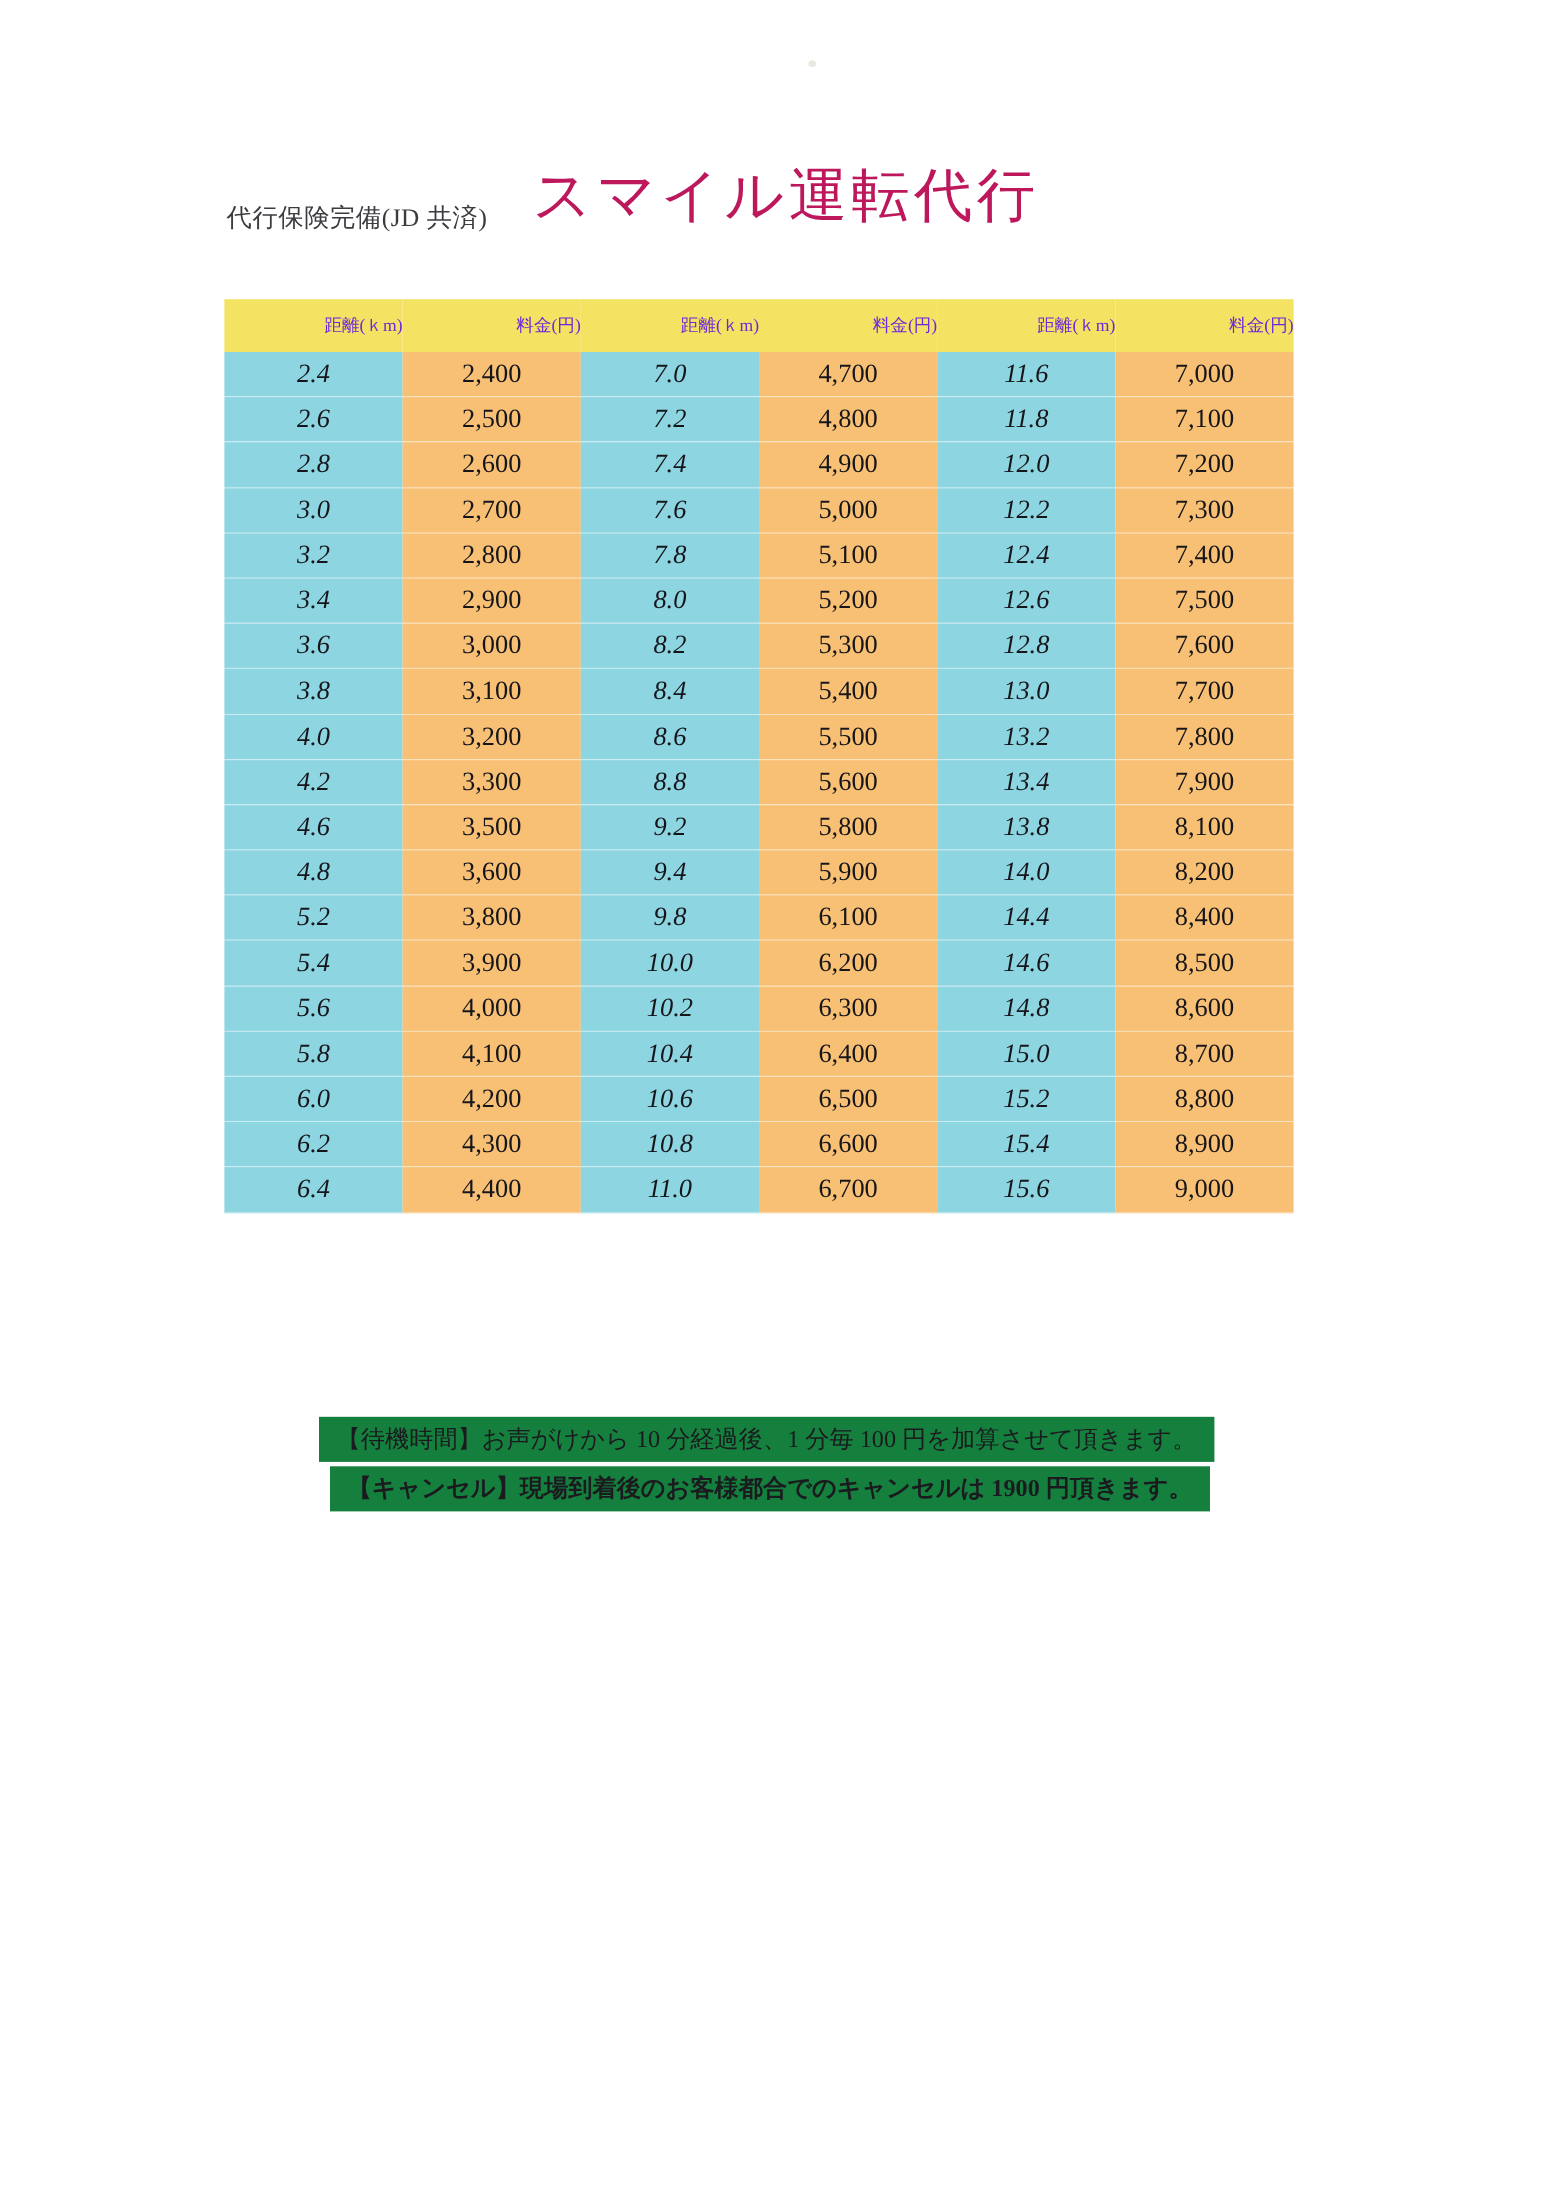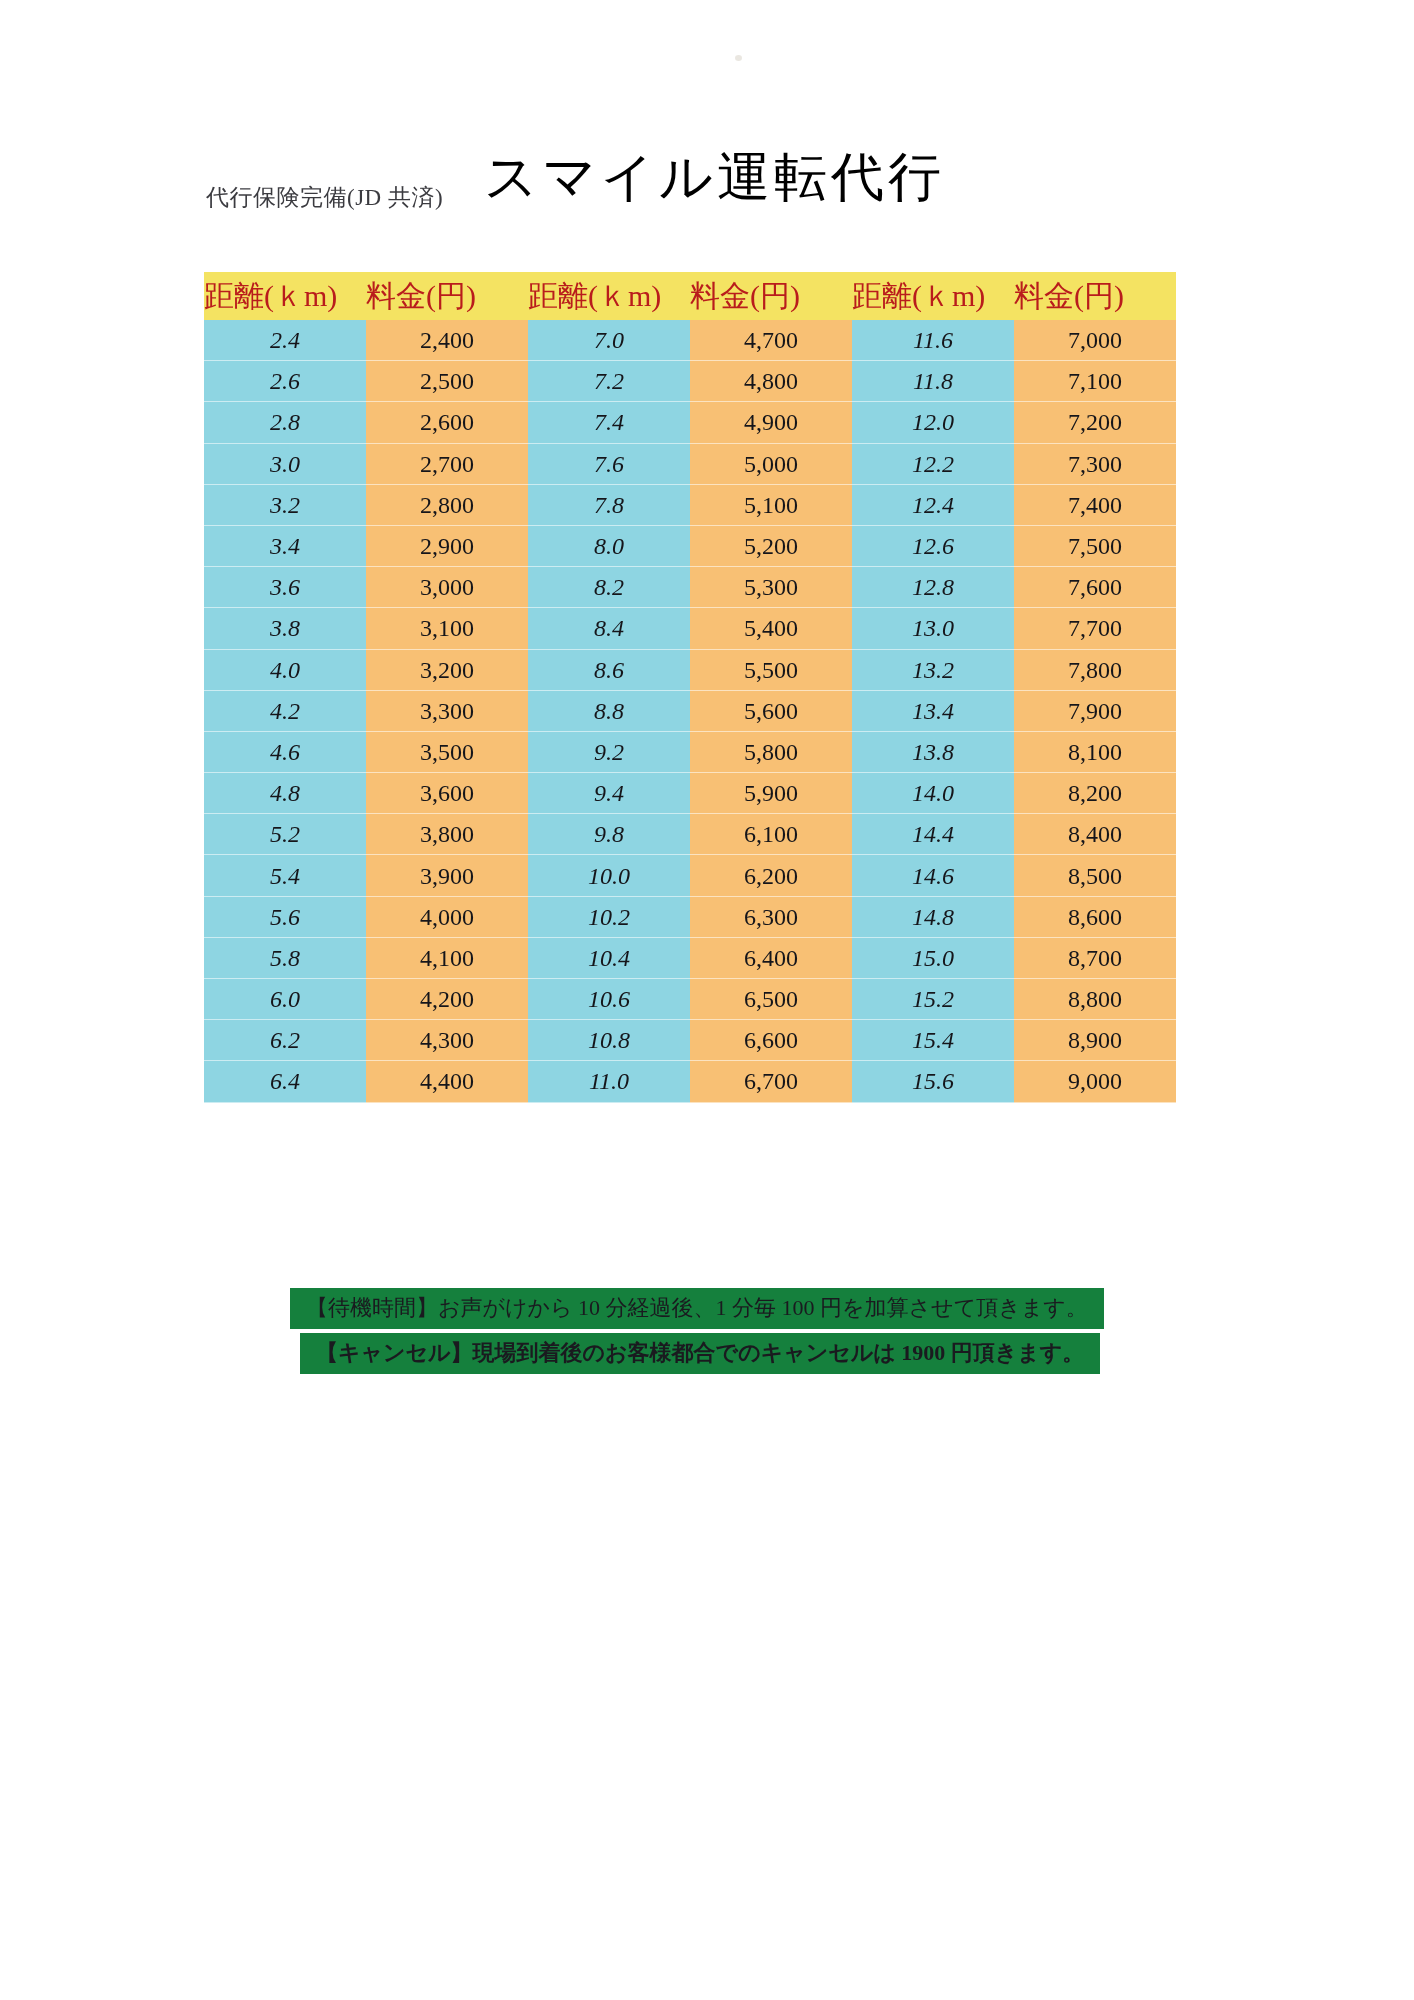--- a/index.html
+++ b/index.html
@@ -25,45 +25,45 @@
     position:absolute;left:206px;top:150px;width:1000px;height:70px;
   }
   .subtitle{
     position:absolute;left:0;top:32px;
     font-size:23px;color:#3b3b40;letter-spacing:.5px;
     white-space:nowrap;
     font-family:"Liberation Serif","DejaVu Serif",serif;
   }
   .title{
     position:absolute;left:278px;top:-8px;
-    font-size:53px;color:#000000;font-weight:400;
+    font-size:53px;color:#be185d;font-weight:400;
     letter-spacing:4px;white-space:nowrap;
     font-family:"Liberation Serif","DejaVu Serif",serif;
   }
 
   
   .fare-table-wrap{
     position:absolute;left:204px;top:272px;width:972px;
   }
   table.fare{
     border-collapse:collapse;
     width:972px;
     table-layout:fixed;
     box-shadow:0 0 0 0 transparent;
   }
   table.fare col.c-dist{width:162px;}
   table.fare col.c-fare{width:162px;}
 
   table.fare thead th{
     background:#f4e362;
-    color:#b91c1c;
-    font-size:30px;
+    color:#6d28d9;
+    font-size:16px;
     font-weight:400;
     height:48px;
-    text-align:left;
+    text-align:right;
     border:none;
     padding:0;
     letter-spacing:0px;
     font-family:"Liberation Serif","DejaVu Serif",serif;
   }
   table.fare tbody td{
     height:41.2px;
     font-size:24px;
     text-align:center;
     border:none;

